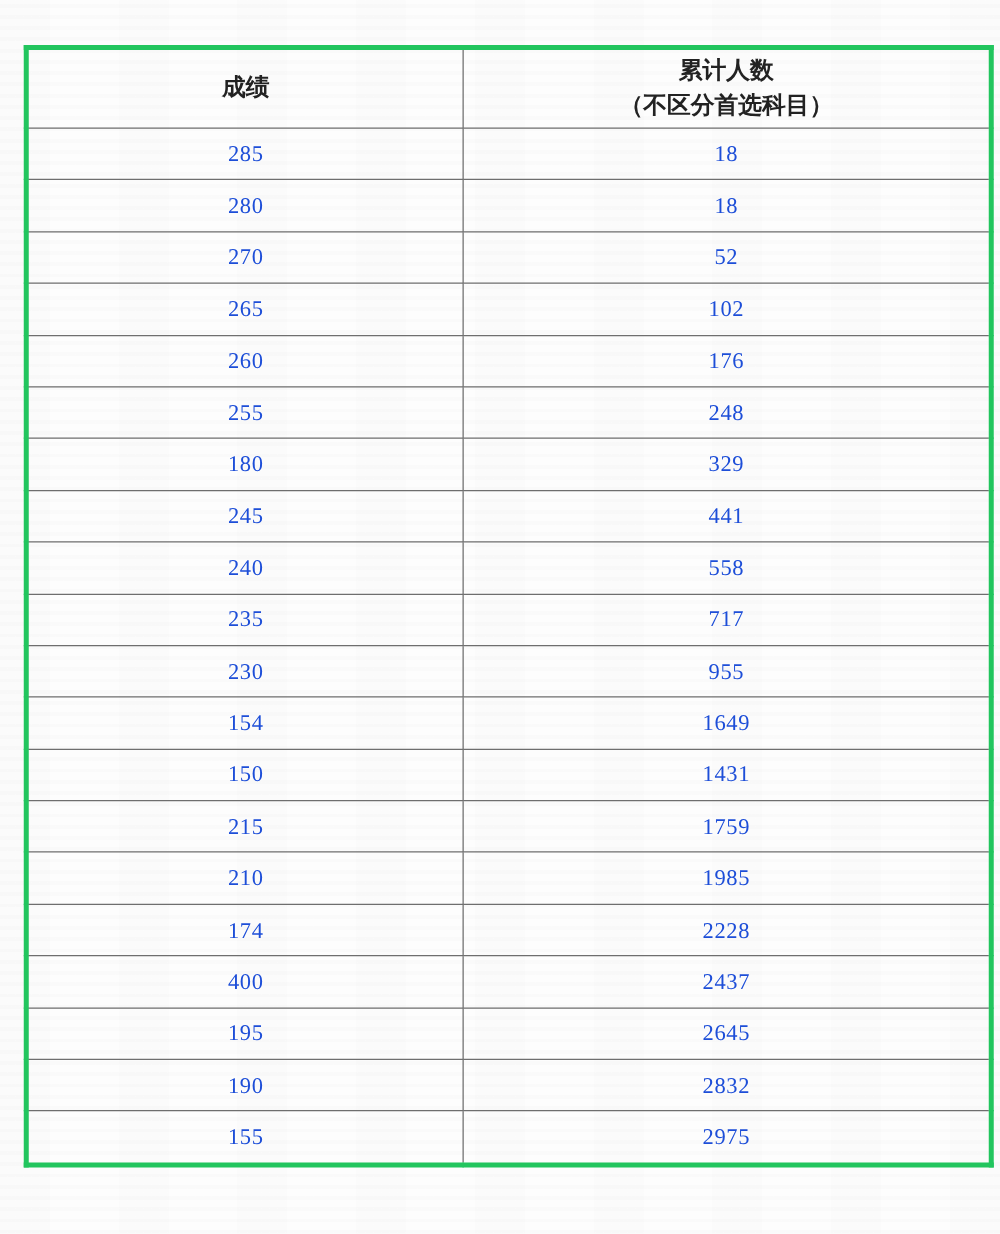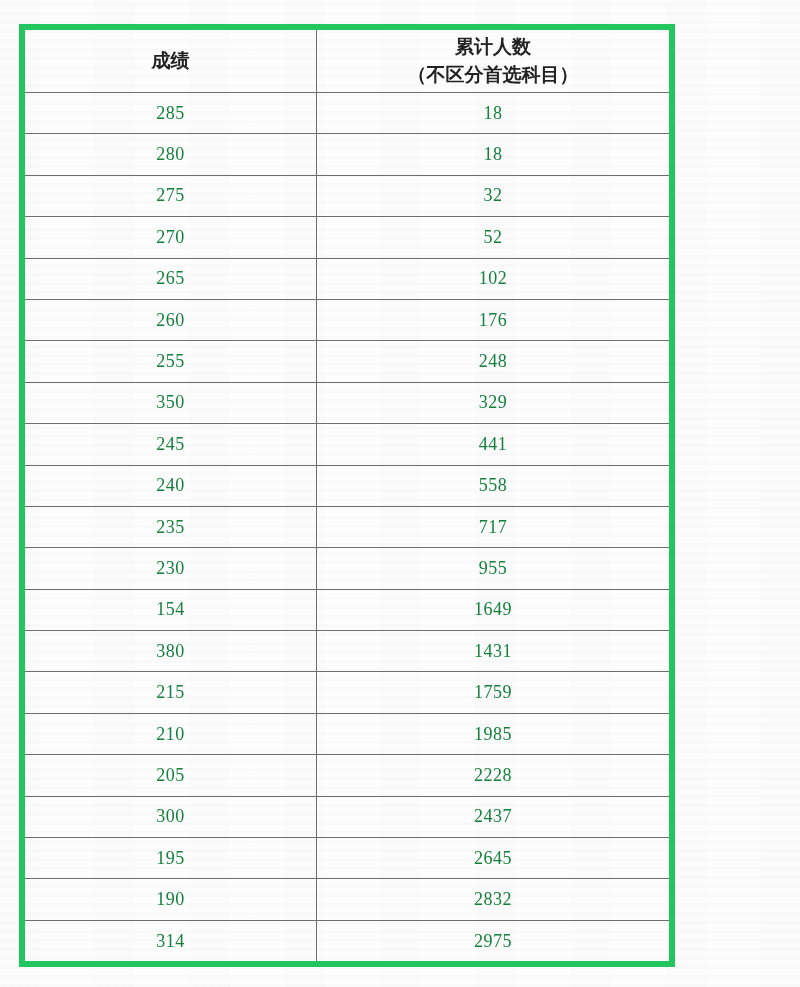--- a/index.html
+++ b/index.html
@@ -19,46 +19,46 @@
       repeating-linear-gradient(90deg,
         rgba(0,0,0,0.008) 0px, rgba(0,0,0,0.008) 40px,
         rgba(0,0,0,0.0) 40px, rgba(0,0,0,0.0) 95px);
     font-family: "Liberation Serif", "DejaVu Serif", serif;
     color: #2e2e2e;
     overflow: hidden;
   }
   table.score-table {
     position: absolute;
     left: 19px;
-    top: 24px;
-    width: 656px;
+    top: 36px;
+    width: 776px;
     border-collapse: collapse;
     table-layout: fixed;
     background: transparent;
-    border: 6px solid #22c55e;
+    border: 4px solid #22c55e;
   }
   table.score-table th,
   table.score-table td {
     border: 1px solid #6e6e6e;
     text-align: center;
     vertical-align: middle;
     padding: 0;
   }
   table.score-table th {
     height: 62px;
     font-size: 19px;
     font-weight: bold;
     color: #222;
     line-height: 28px;
   }
   table.score-table td {
     height: 40.4px;
     font-size: 18px;
     font-weight: normal;
-    color: #15803d;
+    color: #1d4ed8;
     letter-spacing: 0.5px;
   }
   .hdr-line {
     display: block;
   }
   col.col-score  { width: 45.3%; }
   col.col-count  { width: 54.7%; }
 </style>
 </head>
 <body>
@@ -83,41 +83,37 @@
 
   <tr>
       <td>285</td>
       <td>18</td>
     </tr>
       <tr>
       <td>280</td>
       <td>18</td>
     </tr>
       <tr>
-      <td>275</td>
-      <td>32</td>
-    </tr>
-      <tr>
       <td>270</td>
       <td>52</td>
     </tr>
       <tr>
       <td>265</td>
       <td>102</td>
     </tr>
       <tr>
       <td>260</td>
       <td>176</td>
     </tr>
       <tr>
       <td>255</td>
       <td>248</td>
     </tr>
       <tr>
-      <td>350</td>
+      <td>180</td>
       <td>329</td>
     </tr>
       <tr>
       <td>245</td>
       <td>441</td>
     </tr>
       <tr>
       <td>240</td>
       <td>558</td>
     </tr>
@@ -127,45 +123,45 @@
     </tr>
       <tr>
       <td>230</td>
       <td>955</td>
     </tr>
       <tr>
       <td>154</td>
       <td>1649</td>
     </tr>
       <tr>
-      <td>380</td>
+      <td>150</td>
       <td>1431</td>
     </tr>
       <tr>
       <td>215</td>
       <td>1759</td>
     </tr>
       <tr>
       <td>210</td>
       <td>1985</td>
     </tr>
       <tr>
-      <td>205</td>
+      <td>174</td>
       <td>2228</td>
     </tr>
       <tr>
-      <td>300</td>
+      <td>400</td>
       <td>2437</td>
     </tr>
       <tr>
       <td>195</td>
       <td>2645</td>
     </tr>
       <tr>
       <td>190</td>
       <td>2832</td>
     </tr>
       <tr>
-      <td>314</td>
+      <td>155</td>
       <td>2975</td>
     </tr>
     </tbody>
 </table>
 
 </body></html>

